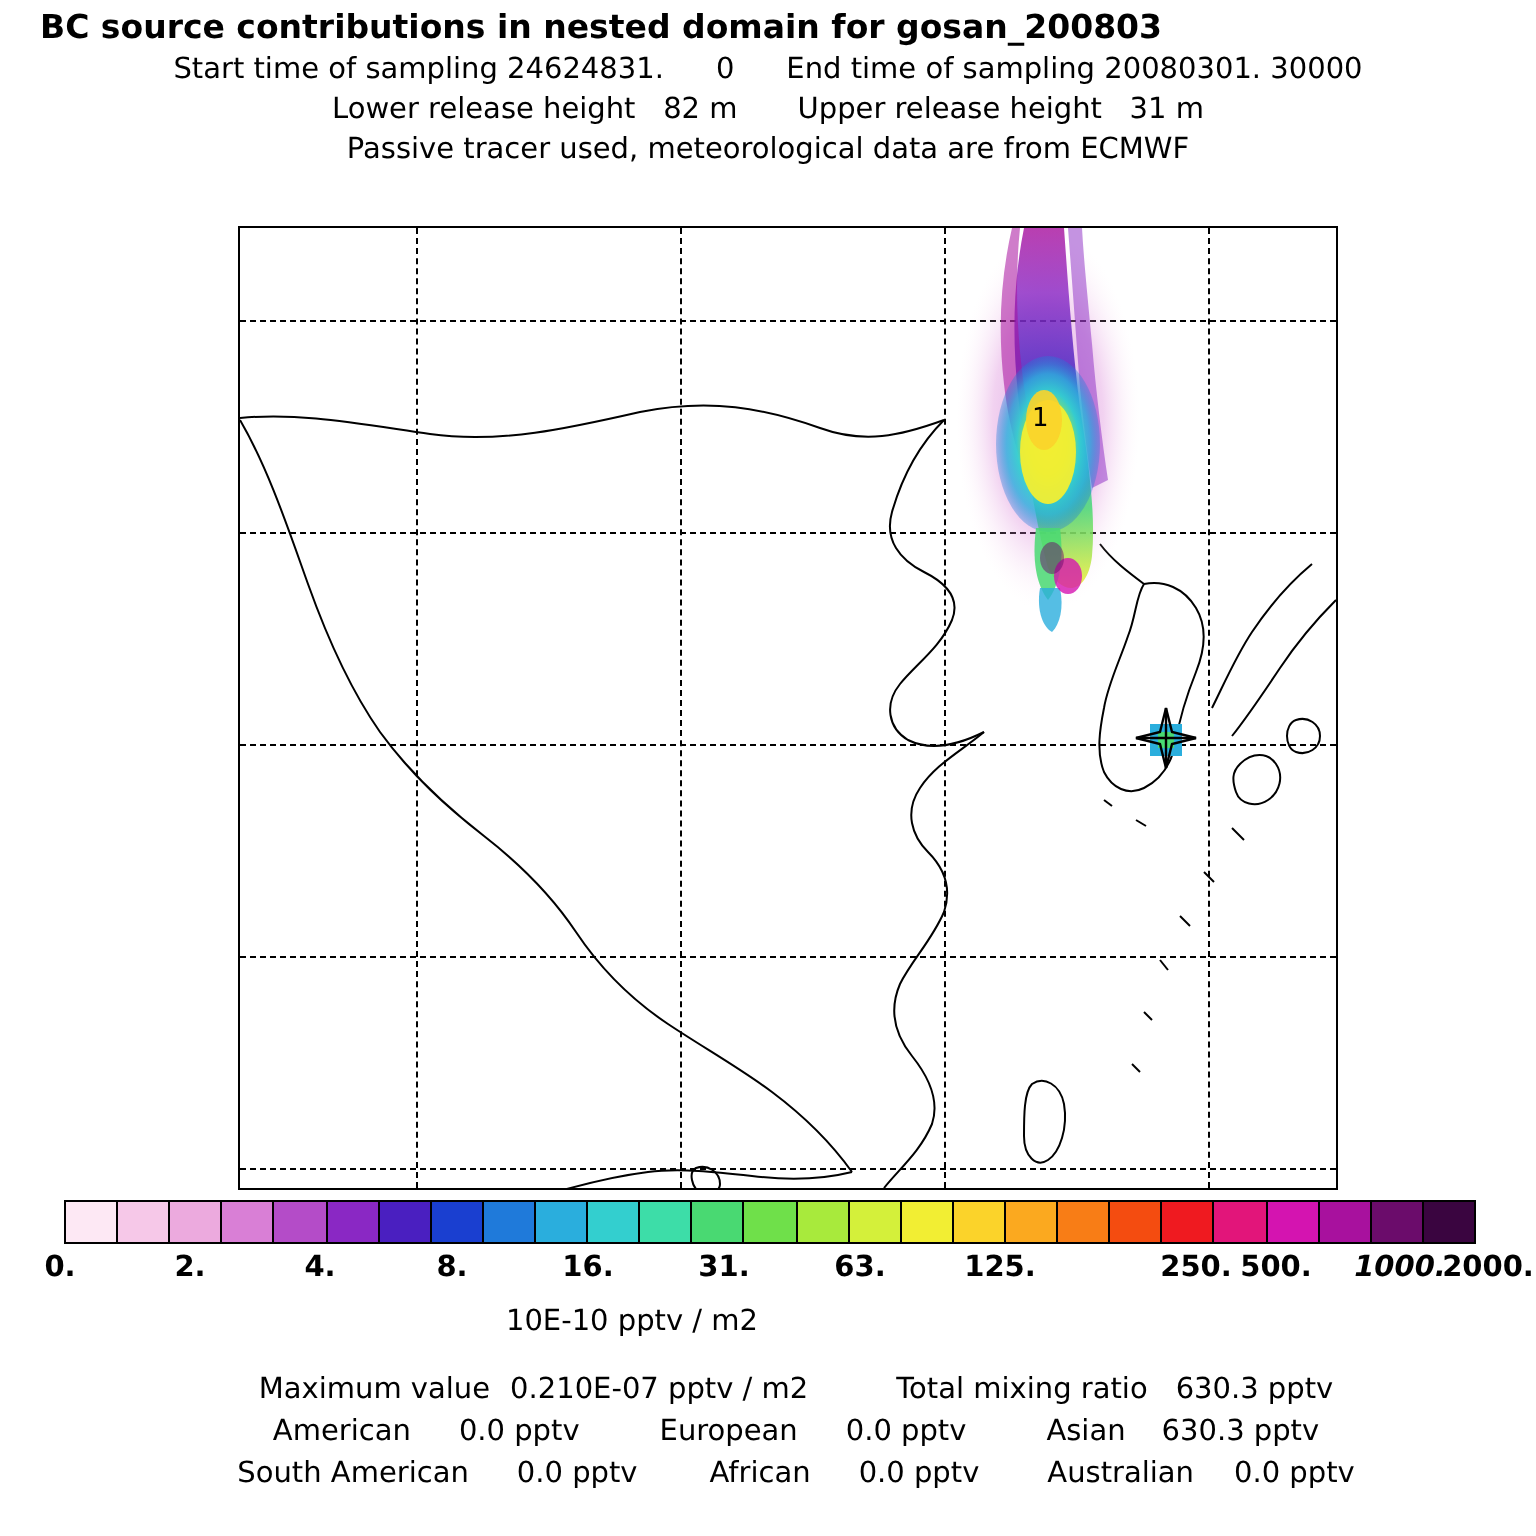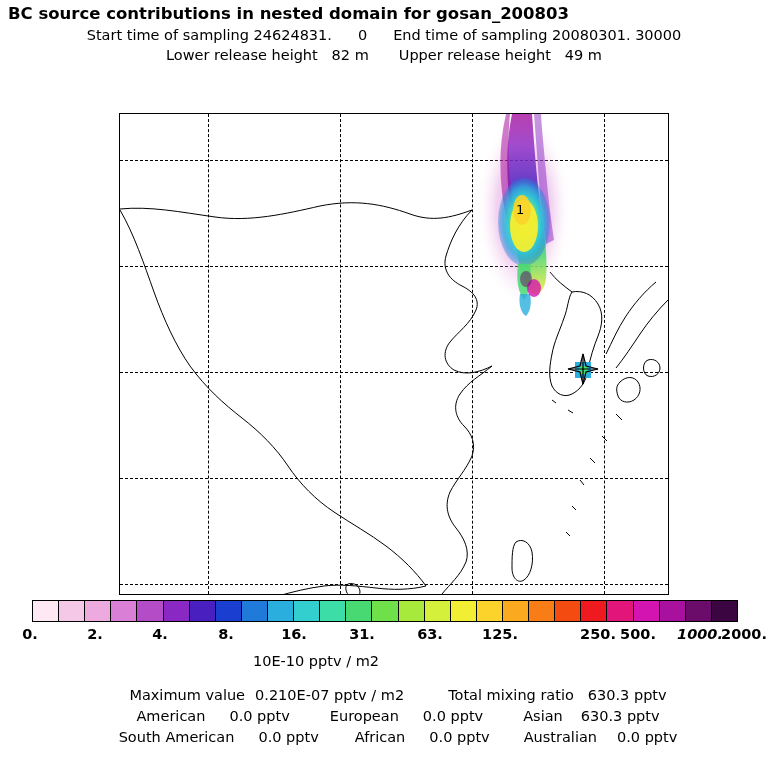--- a/index.html
+++ b/index.html
@@ -18,21 +18,21 @@
   .page {
     width: 768px;
     height: 768px;
     position: relative;
   }
   
   .title {
     font-size: 16.5px;
     font-weight: bold;
     text-align: left;
-    padding-left: 8px;
+    padding-left: 20px;
     padding-top: 4px;
     letter-spacing: 0px;
   }
   .hdr-line {
     text-align: center;
     font-size: 14.5px;
     line-height: 20px;
     white-space: pre;
   }
   .hdr-line.l1 { padding-top: 2px; }
@@ -126,22 +126,23 @@
 </style>
 </head>
 <body>
 
 <div class="page">
 
   <div class="title">BC  source contributions in nested domain for gosan_200803</div>
 
   <div class="hdr-line l1"><span>Start time of sampling 24624831.</span><span class="hdr-gap" style="width:26px">&nbsp;</span><span>0</span><span class="hdr-gap" style="width:26px">&nbsp;</span><span>End time of sampling 20080301. 30000</span></div>
 
-  <div class="hdr-line"><span>Lower release height   82 m</span><span class="hdr-gap" style="width:30px">&nbsp;</span><span>Upper release height   49 m</span></div>
-
+  <div class="hdr-line"><span>Lower release height   82 m</span><span class="hdr-gap" style="width:30px">&nbsp;</span><span>Upper release height   31 m</span></div>
+
+  <div class="hdr-line">Passive tracer used, meteorological data are from ECMWF</div>
 
   <div class="map-wrap">
 
     <div class="grid-v" style="left:88px;"></div>
     <div class="grid-v" style="left:220px;"></div>
     <div class="grid-v" style="left:352px;"></div>
     <div class="grid-v" style="left:484px;"></div>
     <div class="grid-h" style="top:46px;"></div>
     <div class="grid-h" style="top:152px;"></div>
     <div class="grid-h" style="top:258px;"></div>

